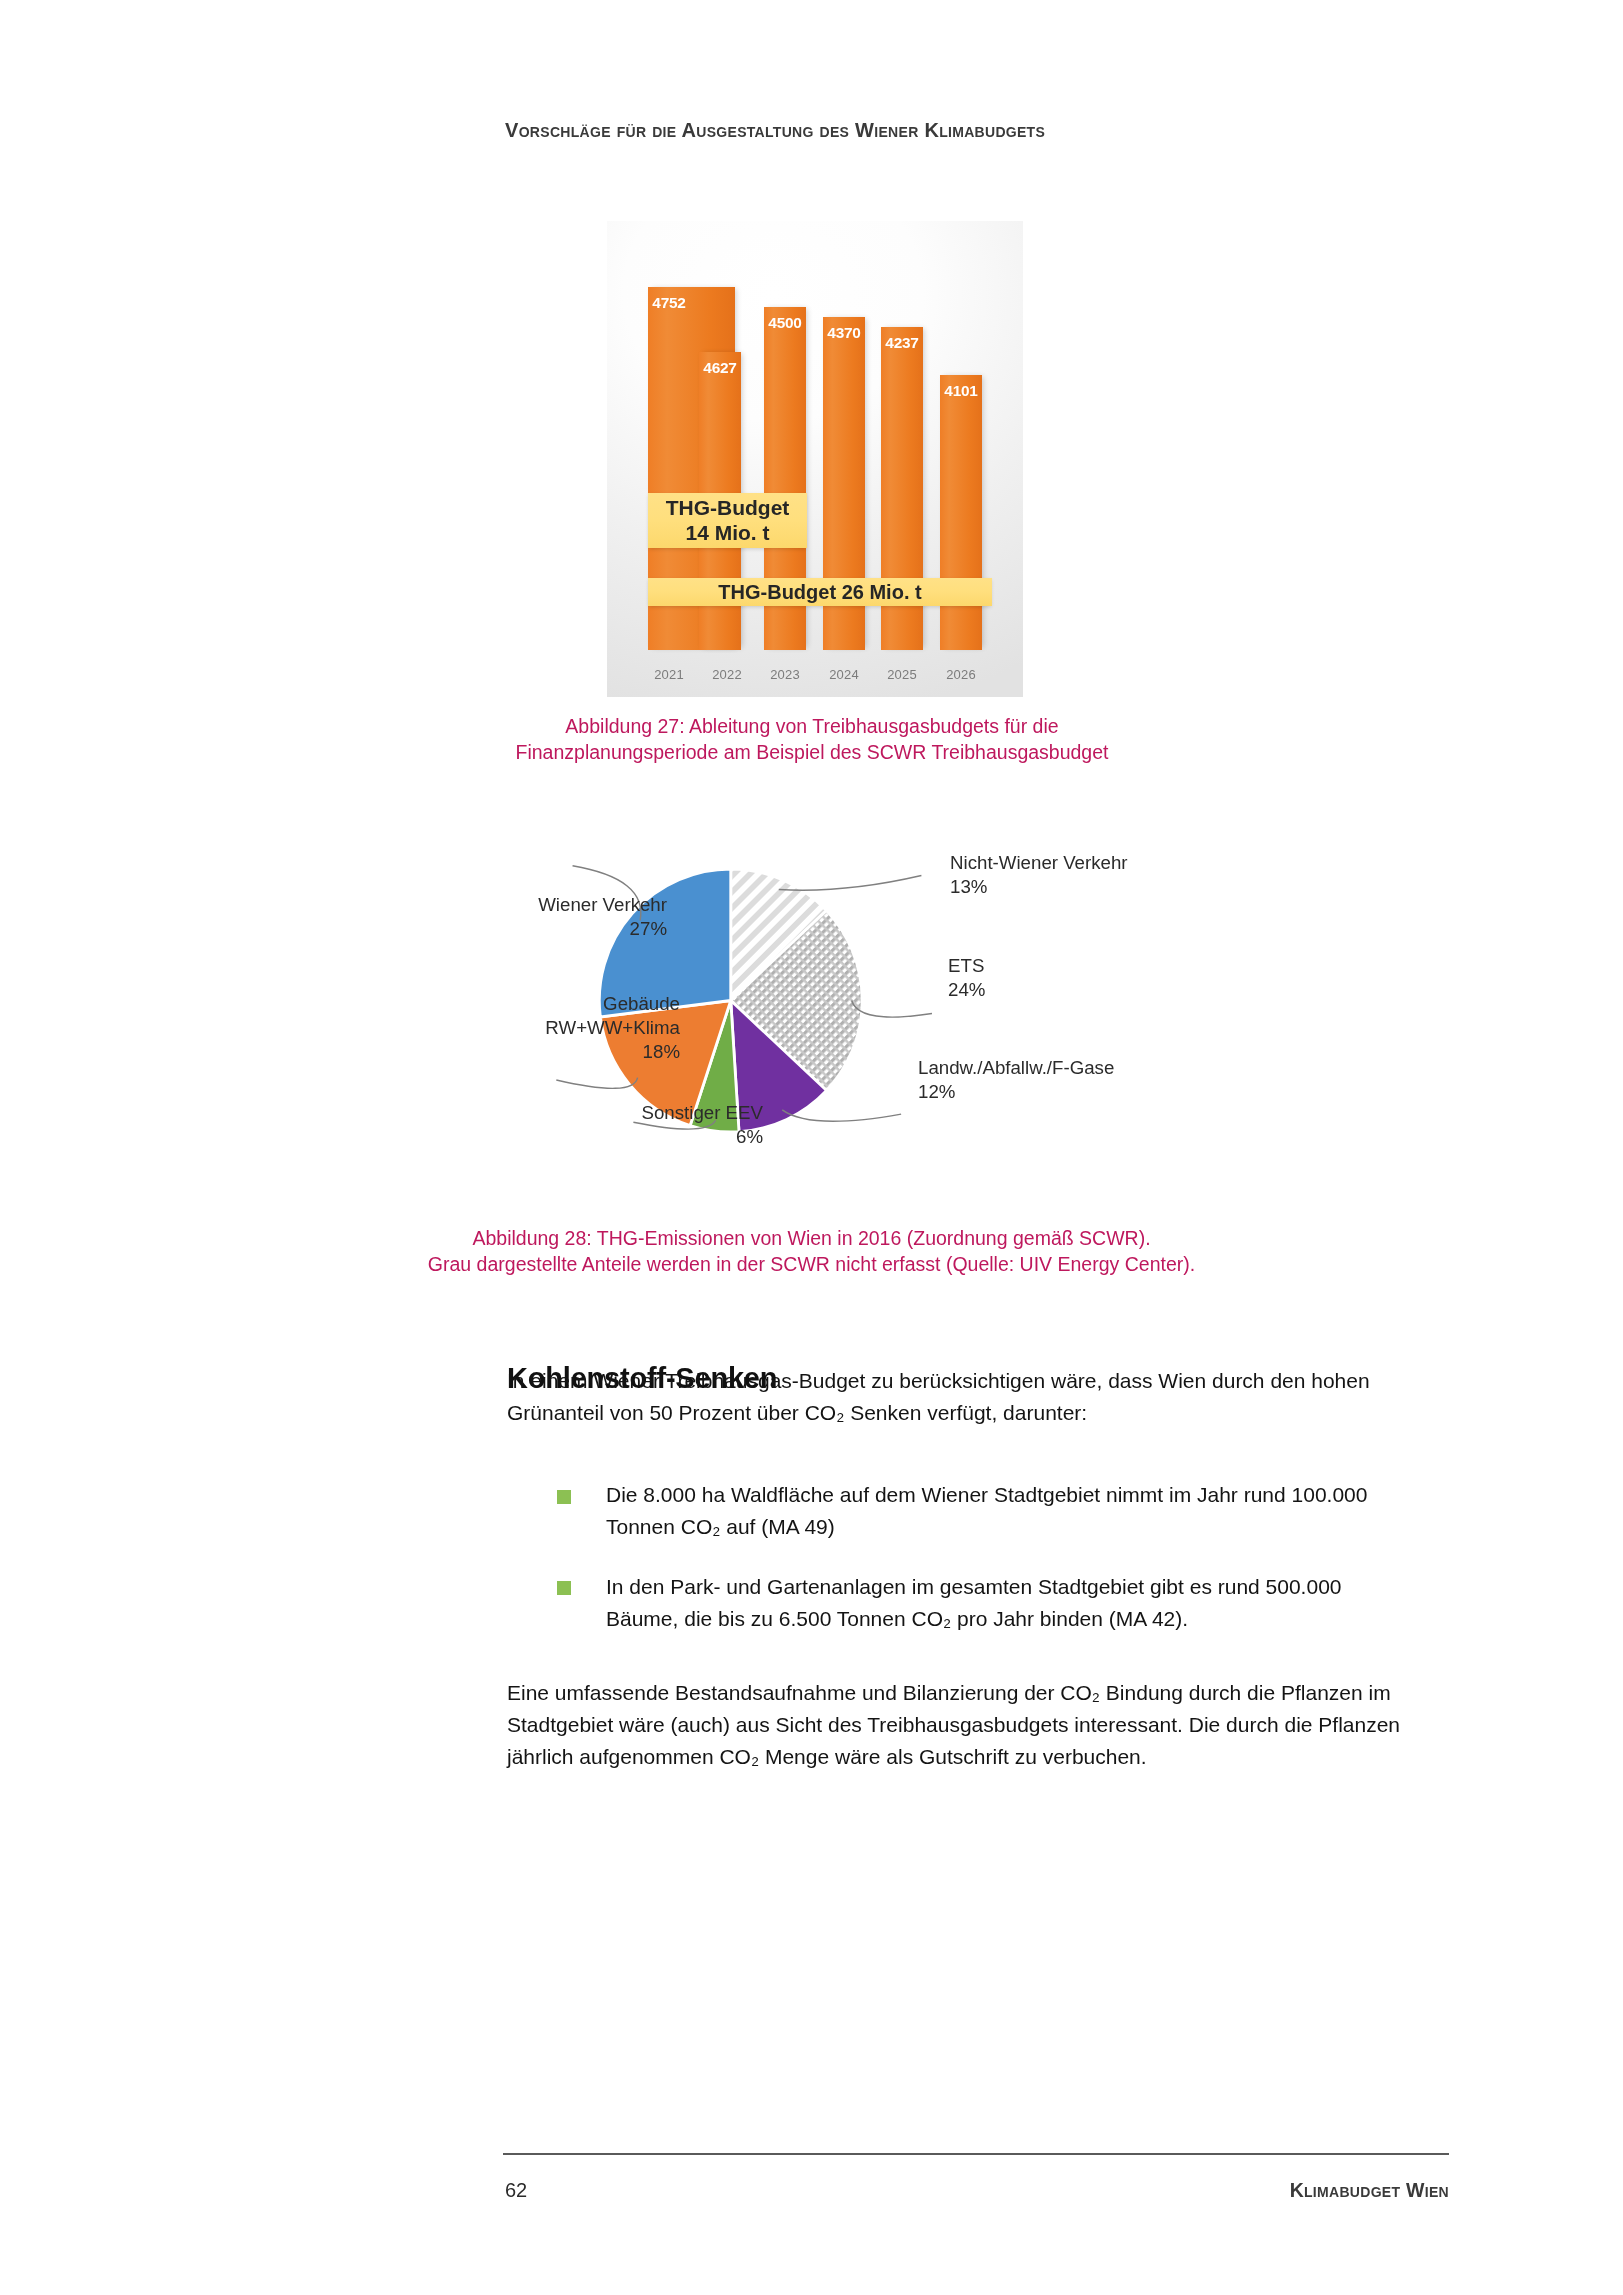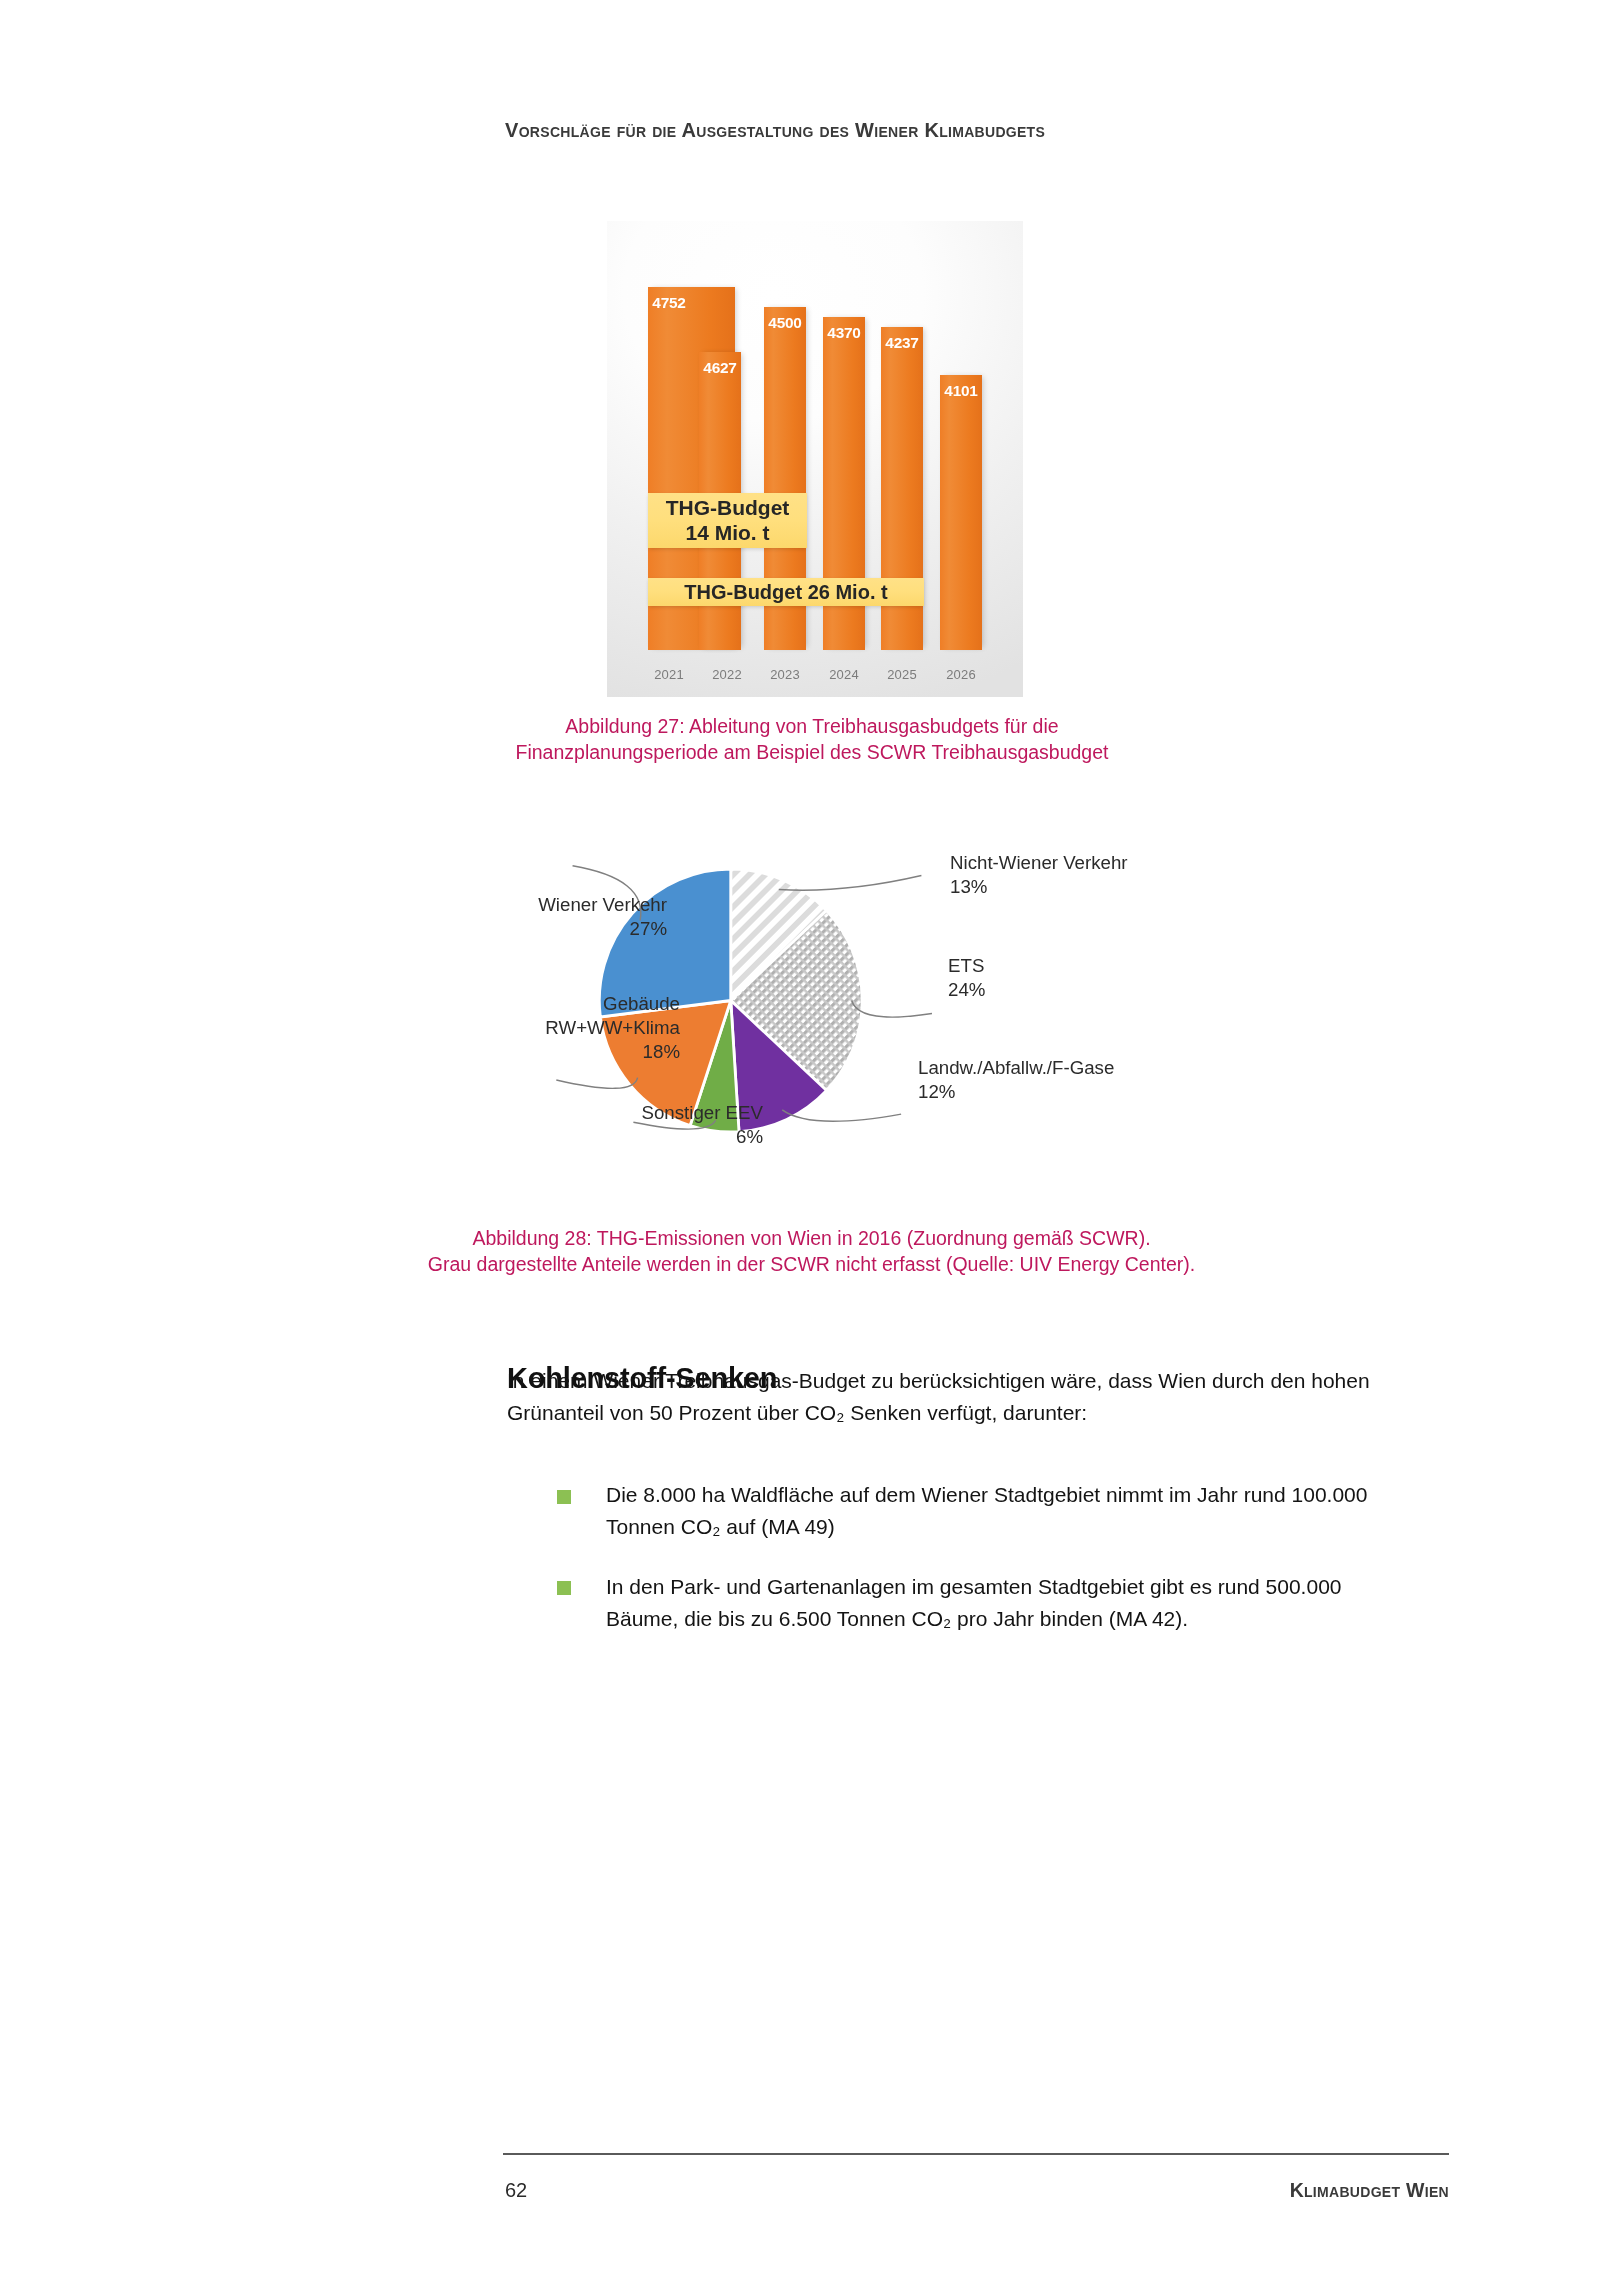--- a/index.html
+++ b/index.html
@@ -100,21 +100,21 @@
     width: 159px;
     height: 55px;
     font-size: 21px;
     line-height: 1.18;
     flex-direction: column;
     text-align: center;
   }
   .band-26 {
     left: 41px;
     top: 357px;
-    width: 276px;
+    width: 344px;
     height: 28px;
     font-size: 20px;
   }
 
   
   .caption {
     position: absolute;
     text-align: center;
     font-size: 19.5px;
     line-height: 1.33;
@@ -334,19 +334,20 @@
 
   <h2 class="section-heading">Kohlenstoff-Senken</h2>
 
   <p class="para" id="para-1">In einem Wiener Treibhausgas-Budget zu berücksichtigen wäre, dass Wien durch den hohen Grünanteil von 50 Prozent über CO₂ Senken verfügt, darunter:</p>
 
   <div class="bullet-list" id="bullet-list">
       <div class="bullet-item"><span class="bullet-marker"></span><span>Die 8.000 ha Waldfläche auf dem Wiener Stadtgebiet nimmt im Jahr rund 100.000 Tonnen CO₂ auf (MA 49)</span></div>
       <div class="bullet-item"><span class="bullet-marker"></span><span>In den Park- und Gartenanlagen im gesamten Stadtgebiet gibt es rund 500.000 Bäume, die bis zu 6.500 Tonnen CO₂ pro Jahr binden (MA 42).</span></div>
     </div>
 
+  <p class="para" id="para-2">Eine umfassende Bestandsaufnahme und Bilanzierung der CO₂ Bindung durch die Pflanzen im Stadtgebiet wäre (auch) aus Sicht des Treibhausgasbudgets interessant. Die durch die Pflanzen jährlich aufgenommen CO₂ Menge wäre als Gutschrift zu verbuchen.</p>
 
   <div class="footer-rule"></div>
   <div class="footer-page">62</div>
   <div class="footer-title">Klimabudget Wien</div>
 
 </div>
 
 
 </body></html>

